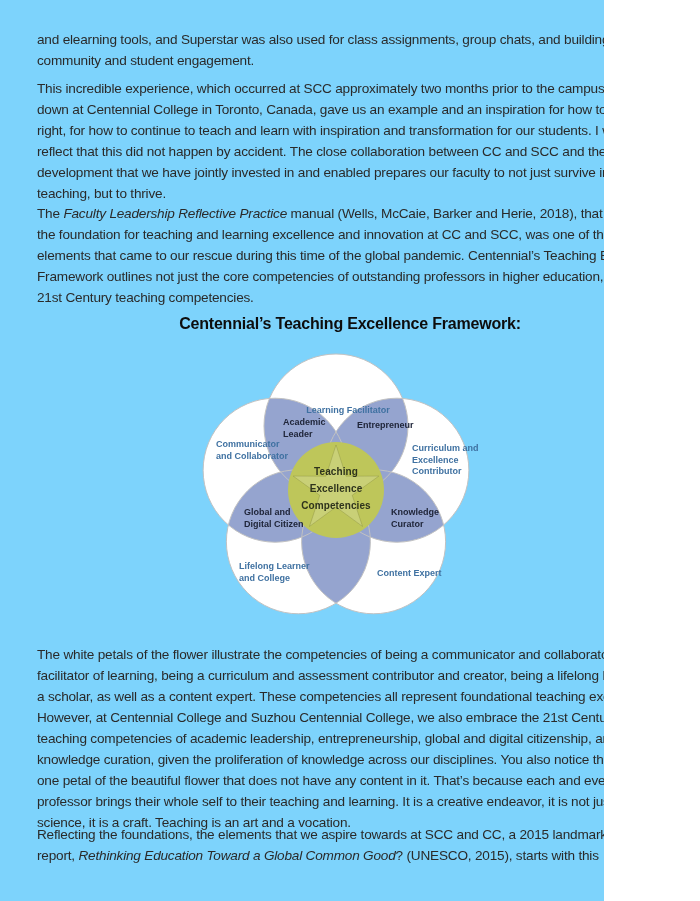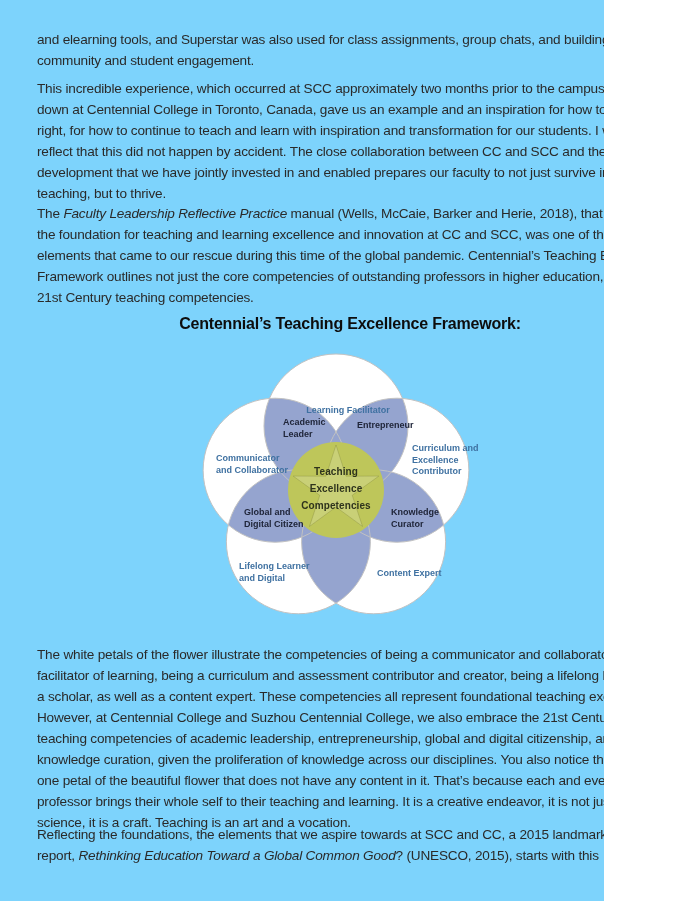--- a/index.html
+++ b/index.html
@@ -90,38 +90,38 @@
     <div class="lbl dark" style="left:181px;top:70px">
       <div>Entrepreneur</div>
     </div>
 
     <div class="lbl steel" style="left:236px;top:93px">
       <div>Curriculum and</div>
       <div>Excellence</div>
       <div>Contributor</div>
     </div>
 
-    <div class="lbl steel" style="left:40px;top:103px">
+    <div class="lbl steel" style="left:40px;top:89px">
       <div>Communicator</div>
       <div>and Collaborator</div>
     </div>
 
     <div class="lbl dark" style="left:68px;top:157px">
       <div>Global and</div>
       <div>Digital Citizen</div>
     </div>
 
     <div class="lbl dark" style="left:215px;top:157px">
       <div>Knowledge</div>
       <div>Curator</div>
     </div>
 
     <div class="lbl steel" style="left:63px;top:211px">
       <div>Lifelong Learner</div>
-      <div>and Digital</div>
+      <div>and College</div>
     </div>
 
     <div class="lbl steel" style="left:201px;top:218px">
       <div>Content Expert</div>
     </div>
 
     <div class="center-lbl">
       <div>Teaching</div>
       <div>Excellence</div>
       <div>Competencies</div>

